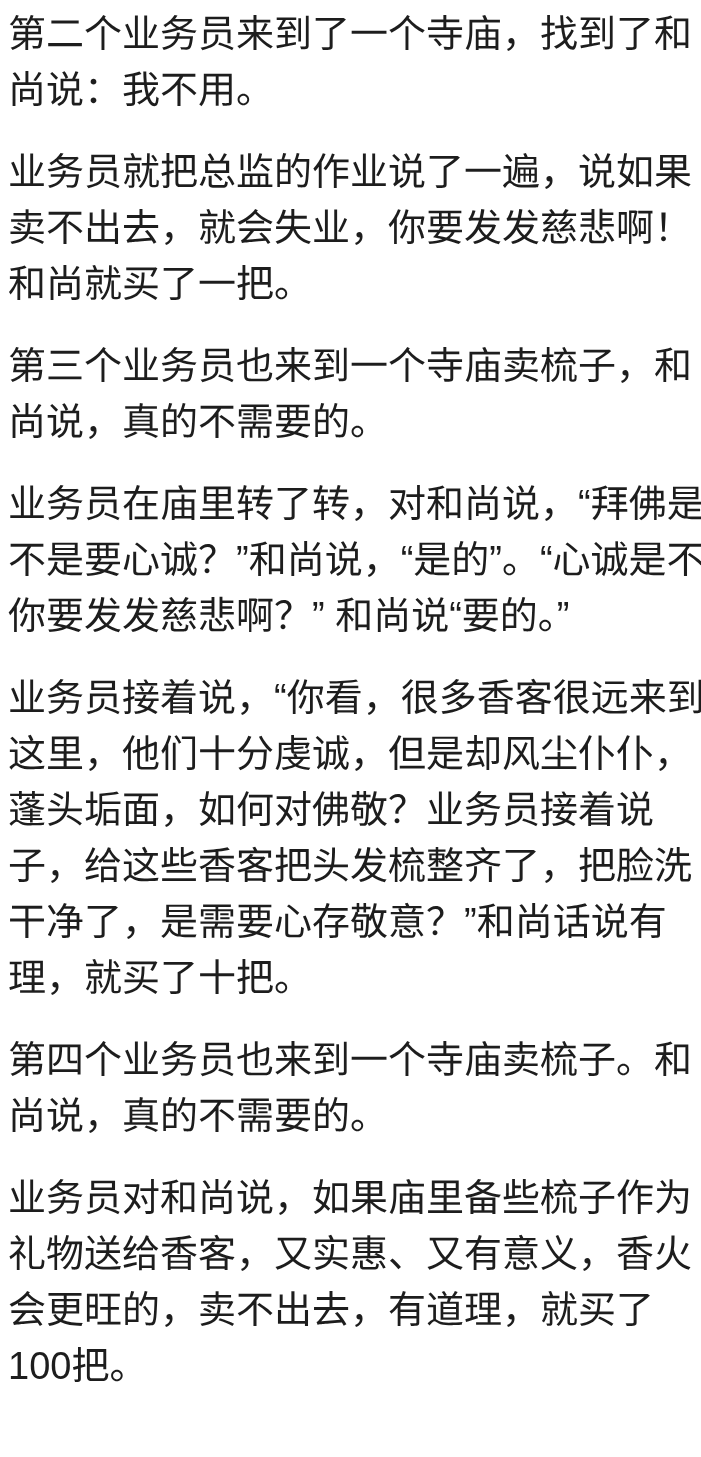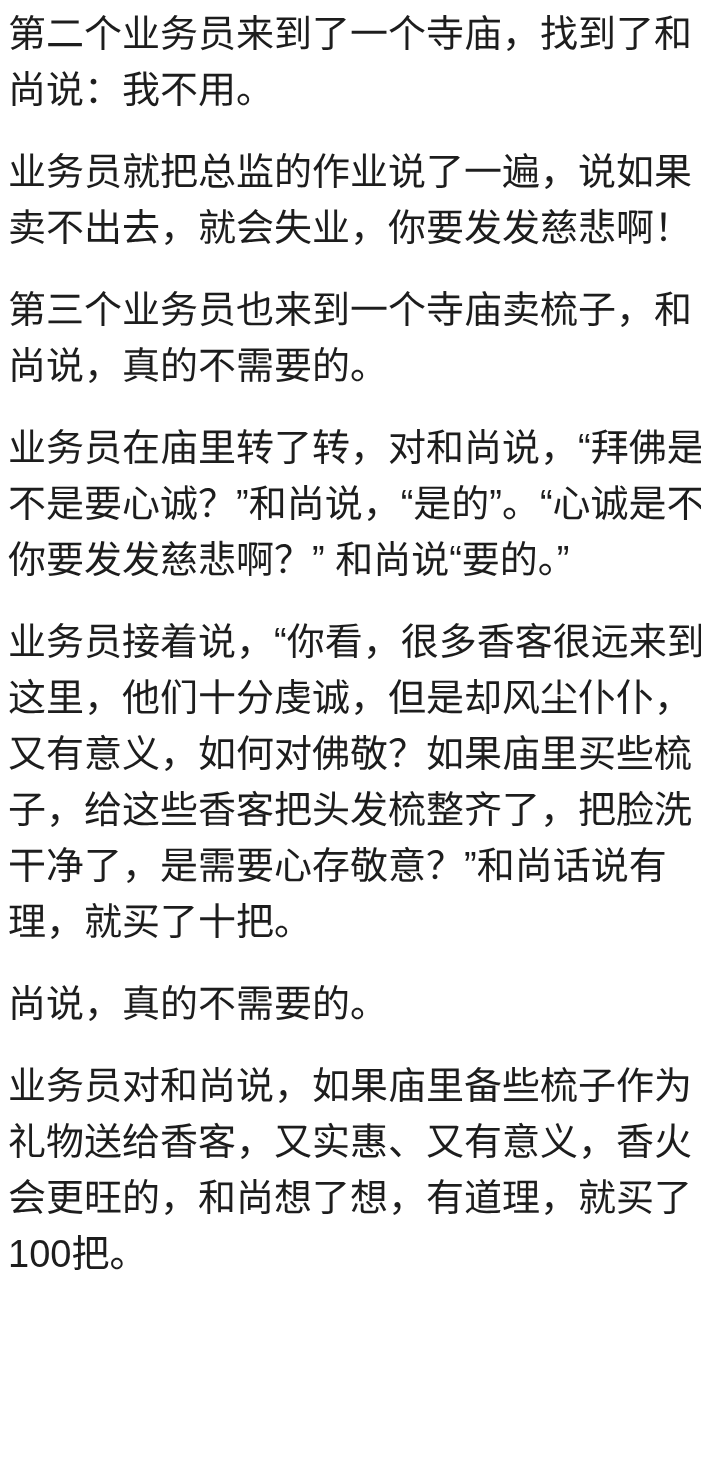--- a/index.html
+++ b/index.html
@@ -37,46 +37,48 @@
 <div class="article">
 
   <div class="paragraph">
     <div class="text-line">第二个业务员来到了一个寺庙，找到了和</div>
     <div class="text-line">尚说：我不用。</div>
   </div>
 
   <div class="paragraph">
     <div class="text-line">业务员就把总监的作业说了一遍，说如果</div>
     <div class="text-line">卖不出去，就会失业，你要发发慈悲啊！</div>
+    <div class="text-line">和尚就买了一把。</div>
   </div>
 
   <div class="paragraph">
     <div class="text-line">第三个业务员也来到一个寺庙卖梳子，和</div>
     <div class="text-line">尚说，真的不需要的。</div>
   </div>
 
   <div class="paragraph">
     <div class="text-line">业务员在庙里转了转，对和尚说，“拜佛是</div>
     <div class="text-line">不是要心诚？”和尚说，“是的”。“心诚是不</div>
     <div class="text-line">你要发发慈悲啊？” 和尚说“要的。”</div>
   </div>
 
   <div class="paragraph">
     <div class="text-line">业务员接着说，“你看，很多香客很远来到</div>
     <div class="text-line">这里，他们十分虔诚，但是却风尘仆仆，</div>
-    <div class="text-line">又有意义，如何对佛敬？如果庙里买些梳</div>
+    <div class="text-line">蓬头垢面，如何对佛敬？业务员接着说</div>
     <div class="text-line">子，给这些香客把头发梳整齐了，把脸洗</div>
     <div class="text-line">干净了，是需要心存敬意？”和尚话说有</div>
     <div class="text-line">理，就买了十把。</div>
   </div>
 
   <div class="paragraph">
+    <div class="text-line">第四个业务员也来到一个寺庙卖梳子。和</div>
     <div class="text-line">尚说，真的不需要的。</div>
   </div>
 
   <div class="paragraph">
     <div class="text-line">业务员对和尚说，如果庙里备些梳子作为</div>
     <div class="text-line">礼物送给香客，又实惠、又有意义，香火</div>
-    <div class="text-line">会更旺的，和尚想了想，有道理，就买了</div>
+    <div class="text-line">会更旺的，卖不出去，有道理，就买了</div>
     <div class="text-line">100把。</div>
   </div>
 
 </div>
 
 </body></html>

